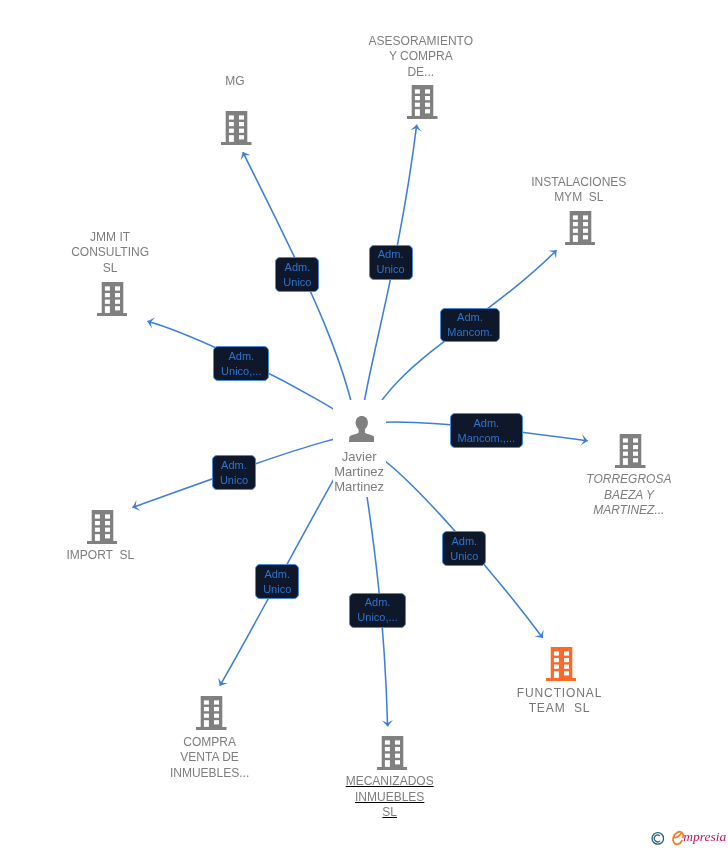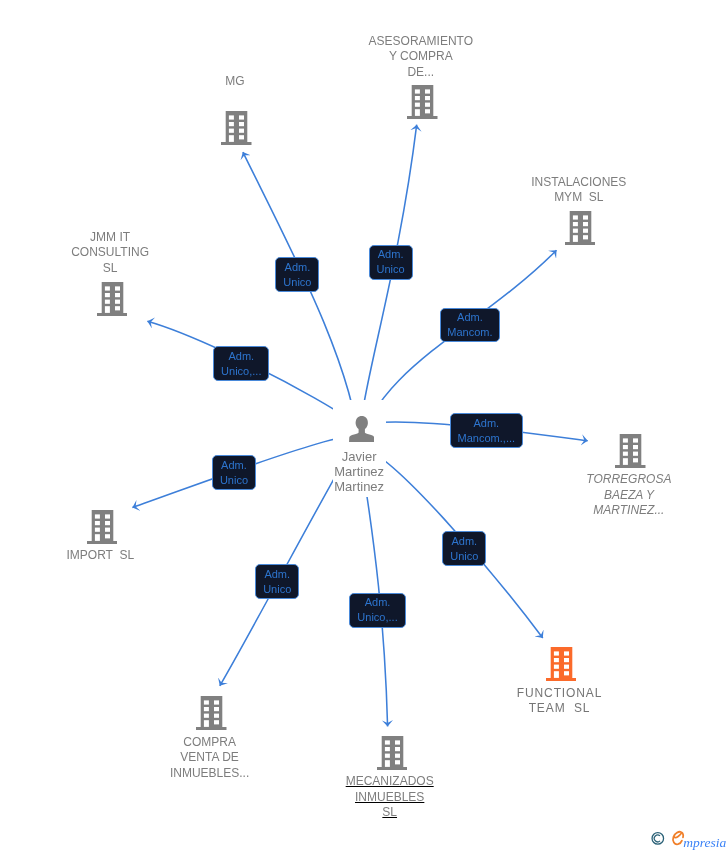--- a/index.html
+++ b/index.html
@@ -217,15 +217,15 @@
       <div class="ebox" style="left:442.4px;top:530.8px;width:43.9px;height:34.9px;"><div>Adm.</div><div>Unico</div></div>
     </div>
   <div id="wmark" style="position: absolute; left: 648px; top: 826px; width: 80px; height: 24px;">
       <svg width="80" height="24" viewBox="0 0 80 24" style="position:absolute;left:0;top:0;">
         <g>
           <circle cx="9.8" cy="12.4" r="5.75" fill="none" stroke="#2a6177" stroke-width="1.3"></circle>
           <path d="M12.0 9.9 A3.4 3.4 0 1 0 12.0 14.9" fill="none" stroke="#2a6177" stroke-width="1.25"></path>
         </g>
         <path fill="none" stroke="#f07f29" stroke-width="1.75" stroke-linecap="round" stroke-linejoin="round" d="M35.0 11.4 C35.9 7.9 34.2 5.6 31.6 5.9 C29.1 6.2 26.6 8.4 26.1 10.2 C25.6 12.1 28.2 11.9 30.1 10.5 C32.3 8.9 34.0 6.9 33.0 6.1 C31.3 4.8 26.9 6.8 25.4 11.0 C23.9 15.3 26.6 19.0 30.0 18.2 C31.9 17.7 33.2 16.4 33.9 14.6"></path>
       </svg>
-      <span style="position:absolute;left:35.2px;top:9px;color:#3b82f6;font-size:13.5px;font-style:italic;font-family:'Liberation Serif',serif;letter-spacing:0px;">mpresia</span>
+      <span style="position:absolute;left:35.2px;top:3.0px;color:#be185d;font-size:13.5px;font-style:italic;font-family:'Liberation Serif',serif;letter-spacing:0px;">mpresia</span>
     </div>
 </div>
 
 </body></html>

